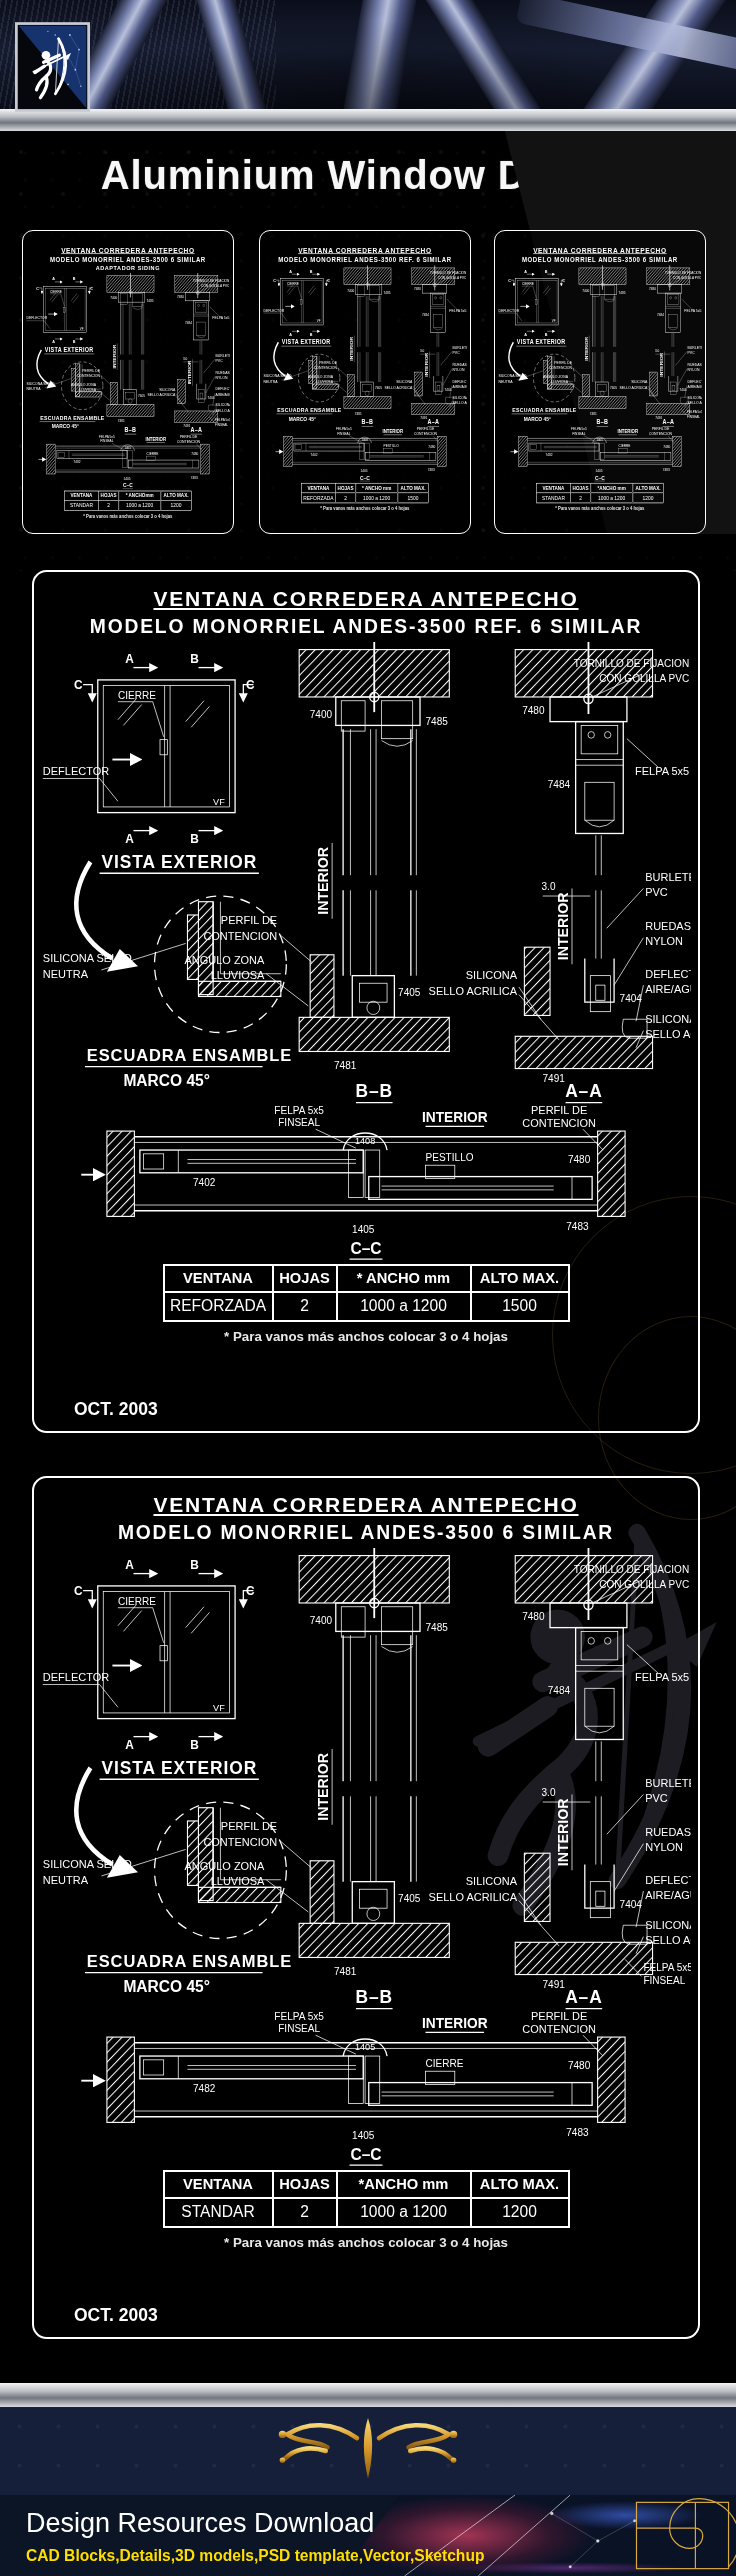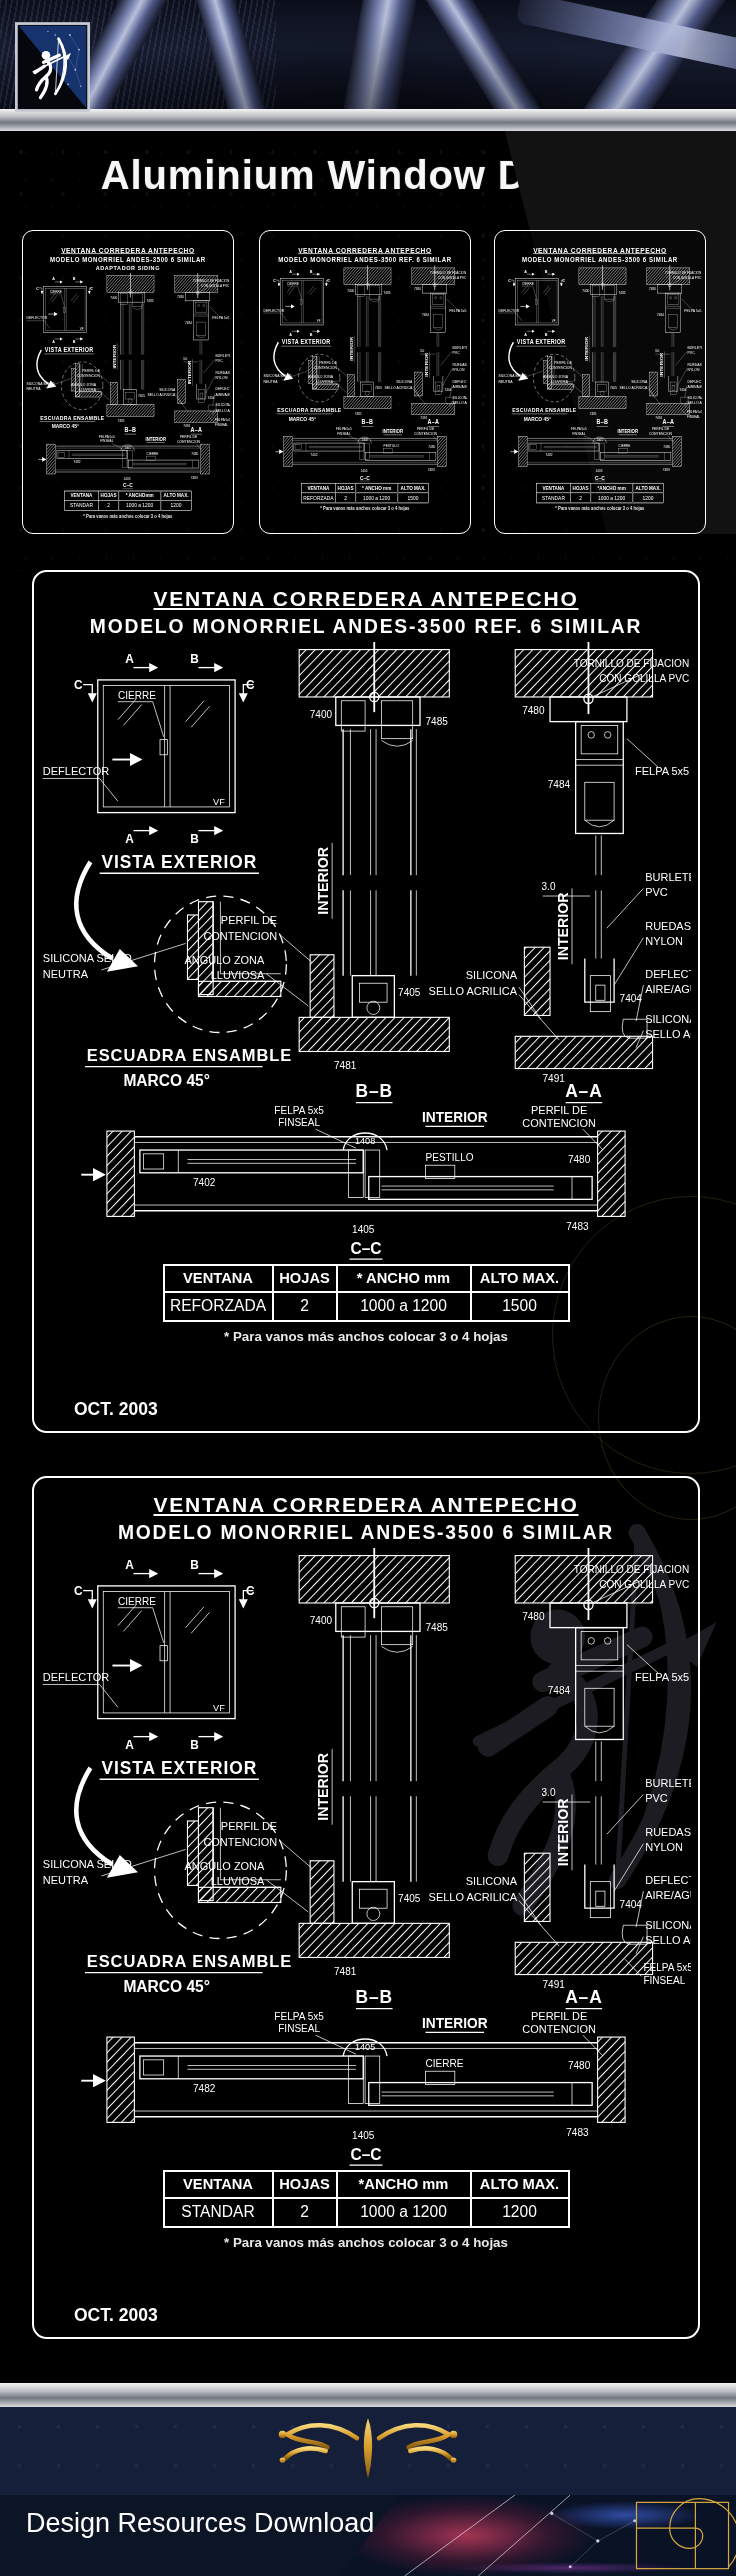--- a/index.html
+++ b/index.html
@@ -1165,15 +1165,16 @@
         </g>
         <g stroke="#d8a93e" fill="none" stroke-width="1.3">
           <rect x="322" y="8" width="100" height="72"></rect>
           <line x1="386" y1="8" x2="386" y2="80"></line>
             <line x1="322" y1="36" x2="386" y2="36"></line>
           <path d="M386 36 a8 8 0 0 1 8 8 a14 14 0 0 1 -14 14 a22 22 0 0 1 -22 -22 a32 32 0 0 1 32 -32 a44 44 0 0 1 32 74"></path>
         </g>
       </svg>
     </div>
     <div class="footer-title">Design Resources Download</div>
+    <div class="footer-sub">CAD Blocks,Details,3D models,PSD template,Vector,Sketchup</div>
   </div>
 </div>
 
 
 </body></html>

